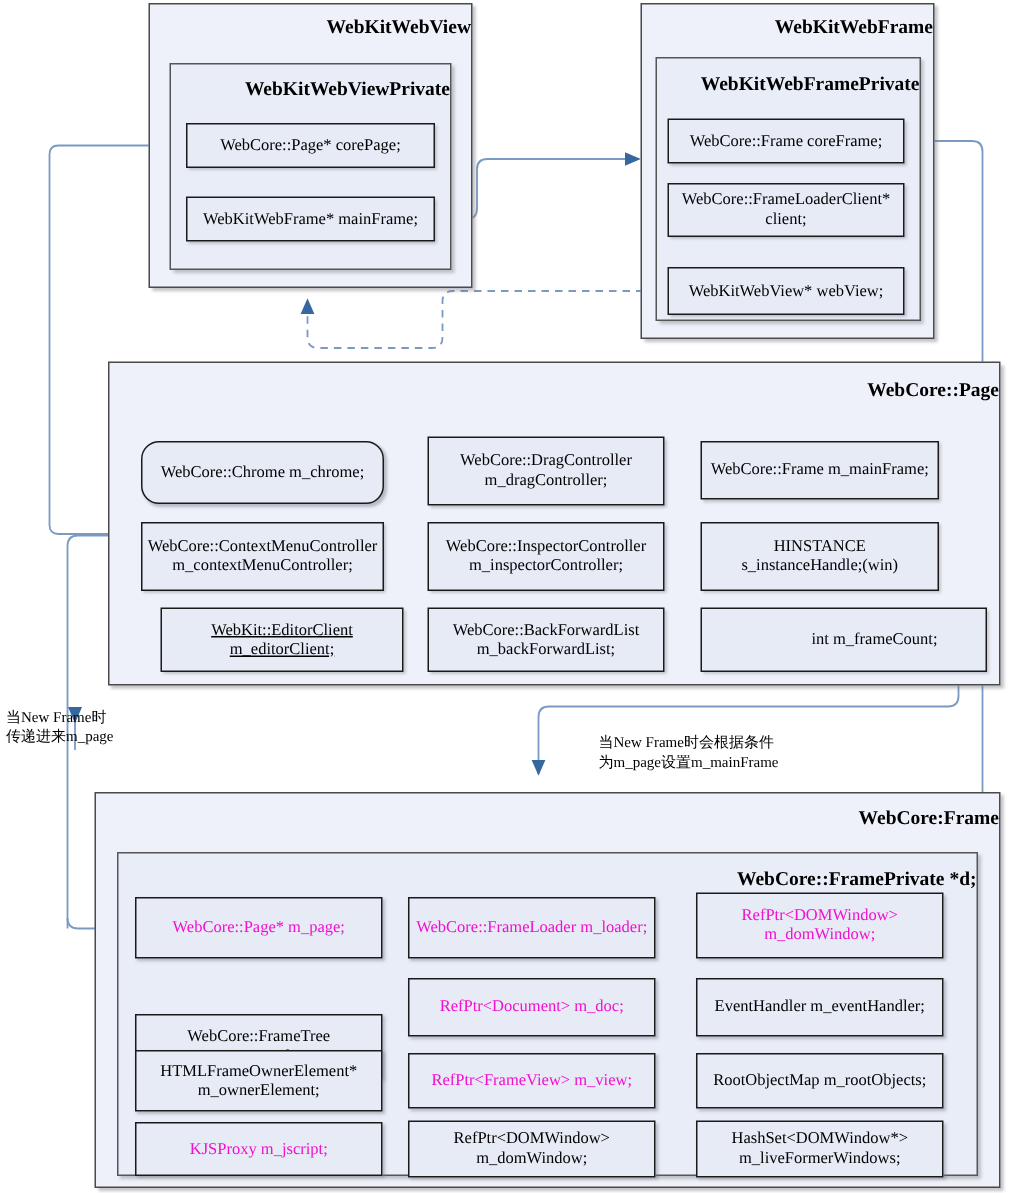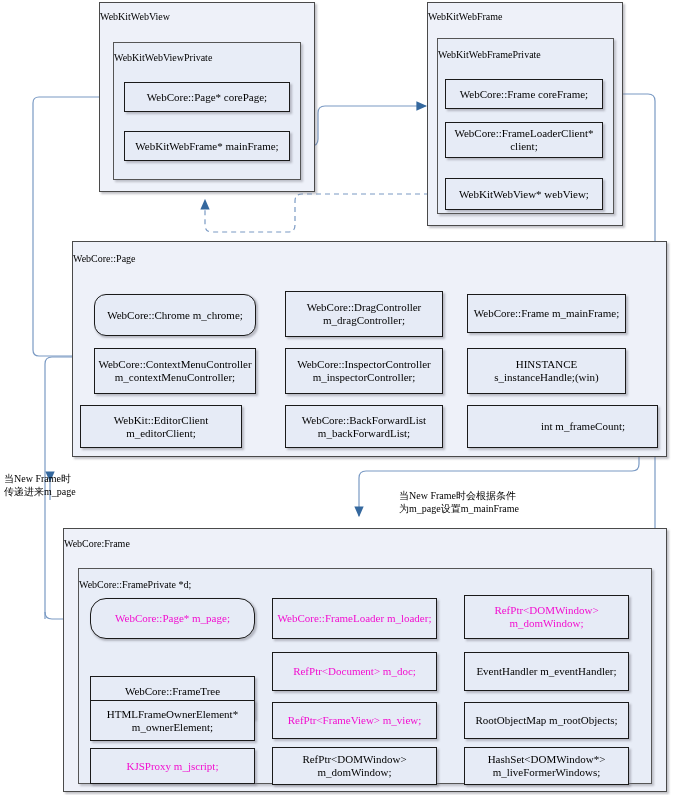--- a/index.html
+++ b/index.html
@@ -8,21 +8,21 @@
   #canvas{position:absolute;left:0;top:0;width:680px;height:795px;}
   svg.wires{position:absolute;left:0;top:0;width:680px;height:795px;pointer-events:none;}
 
   .box{position:absolute;box-sizing:border-box;background:#e8edf7;
        border:1px solid #2b2b2b;display:flex;align-items:center;justify-content:center;
        text-align:center;line-height:1.15;}
   .outer{background:#eef1f9;border:1px solid #4a4a4a;box-shadow:2px 2px 2px rgba(120,120,130,.45);}
   .mid{background:#e8edf7;border:1px solid #555;box-shadow:2px 2px 2px rgba(120,120,130,.40);}
   .leaf{background:#e6ebf6;border:1px solid #1a1a1a;box-shadow:1.5px 1.5px 2px rgba(120,120,130,.45);}
 
-  .ttl{position:absolute;left:0;right:0;text-align:left;font-size:10px;}
+  .ttl{position:absolute;left:0;right:0;text-align:right;font-size:13px;font-weight:bold;}
   .lbl{font-size:11px;padding:0 3px;}
   .pink{color:#f20fd0;}
   .note{position:absolute;font-size:10px;line-height:1.25;white-space:pre;
         font-family:"Liberation Serif","DejaVu Serif",serif;}
 </style>
 </head>
 <body>
 
 <div id="canvas">
 
@@ -80,34 +80,34 @@
 m_dragController;</div>
   <div class="box leaf lbl" style="left:467px;top:294px;width:159px;height:39px;white-space:pre-line;">WebCore::Frame m_mainFrame;</div>
 
   <div class="box leaf lbl" style="left:94px;top:348px;width:162px;height:46px;white-space:pre-line;">WebCore::ContextMenuController
 m_contextMenuController;</div>
   <div class="box leaf lbl" style="left:285px;top:348px;width:158px;height:46px;white-space:pre-line;">WebCore::InspectorController
 m_inspectorController;</div>
   <div class="box leaf lbl" style="left:467px;top:348px;width:159px;height:46px;white-space:pre-line;">HINSTANCE
 s_instanceHandle;(win)</div>
 
-  <div class="box leaf lbl" style="left:80px;top:405px;width:162px;height:43px;white-space:pre-line;">WebKit::EditorClient
+  <div class="box leaf lbl" style="left:107px;top:405px;width:162px;height:43px;white-space:pre-line;text-decoration:underline;">WebKit::EditorClient
 m_editorClient;</div>
   <div class="box leaf lbl" style="left:285px;top:405px;width:158px;height:43px;white-space:pre-line;">WebCore::BackForwardList
 m_backForwardList;</div>
   <div class="box leaf lbl" style="left:467px;top:405px;width:191px;height:43px;white-space:pre-line;padding-left:44px;">int m_frameCount;</div>
 
   <div class="box outer" style="left:63px;top:528px;width:604px;height:264px;display:block;">
     <div class="ttl" style="top:9px;">WebCore:Frame</div>
   </div>
   <div class="box mid" style="left:78px;top:568px;width:574px;height:216px;display:block;">
     <div class="ttl" style="top:10px;">WebCore::FramePrivate *d;</div>
   </div>
 
-  <div class="box leaf lbl pink" style="left:90px;top:598px;width:165px;height:41px;white-space:pre-line;border-radius:16px;">WebCore::Page* m_page;</div>
+  <div class="box leaf lbl pink" style="left:90px;top:598px;width:165px;height:41px;white-space:pre-line;">WebCore::Page* m_page;</div>
   <div class="box leaf lbl pink" style="left:272px;top:598px;width:165px;height:41px;white-space:pre-line;">WebCore::FrameLoader m_loader;</div>
   <div class="box leaf lbl pink" style="left:464px;top:595px;width:165px;height:44px;white-space:pre-line;">RefPtr&lt;DOMWindow&gt;
 m_domWindow;</div>
 
   <div class="box leaf lbl" style="left:90px;top:676px;width:165px;height:43px;white-space:pre-line;">WebCore::FrameTree
 m_treeNode;</div>
   <div class="box leaf lbl pink" style="left:272px;top:652px;width:165px;height:39px;white-space:pre-line;">RefPtr&lt;Document&gt; m_doc;</div>
   <div class="box leaf lbl" style="left:464px;top:652px;width:165px;height:39px;white-space:pre-line;">EventHandler m_eventHandler;</div>
 
   <div class="box leaf lbl" style="left:90px;top:700px;width:165px;height:41px;white-space:pre-line;">HTMLFrameOwnerElement*

